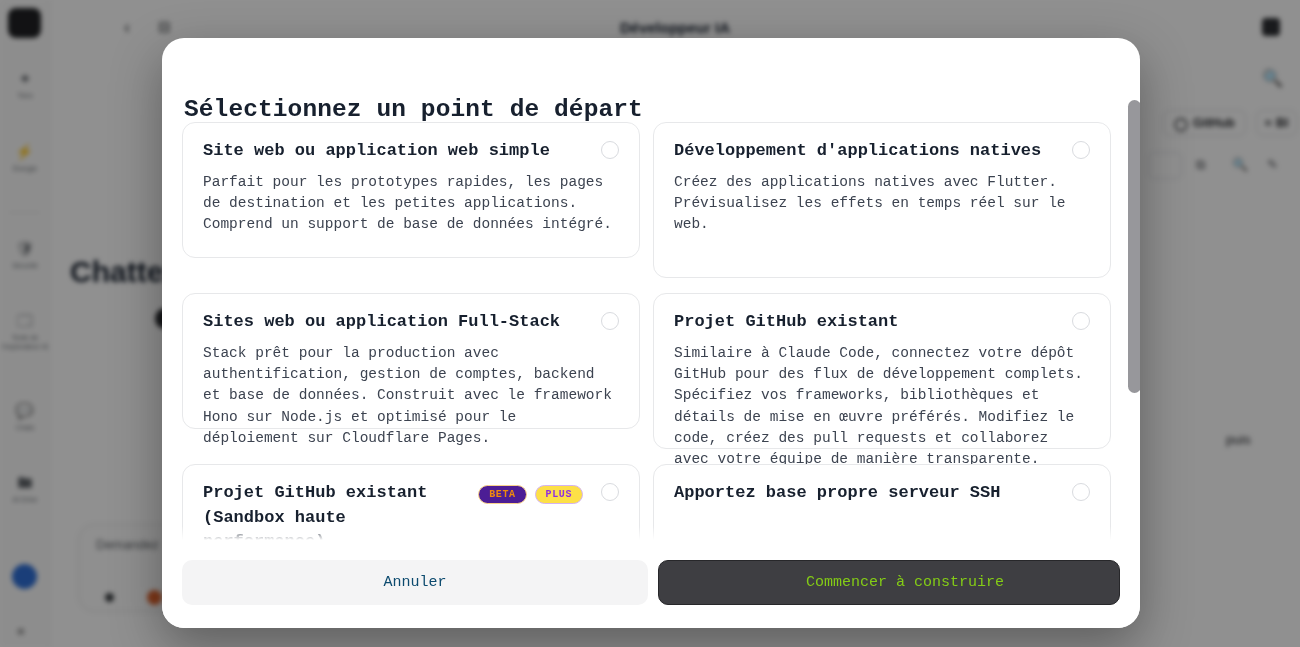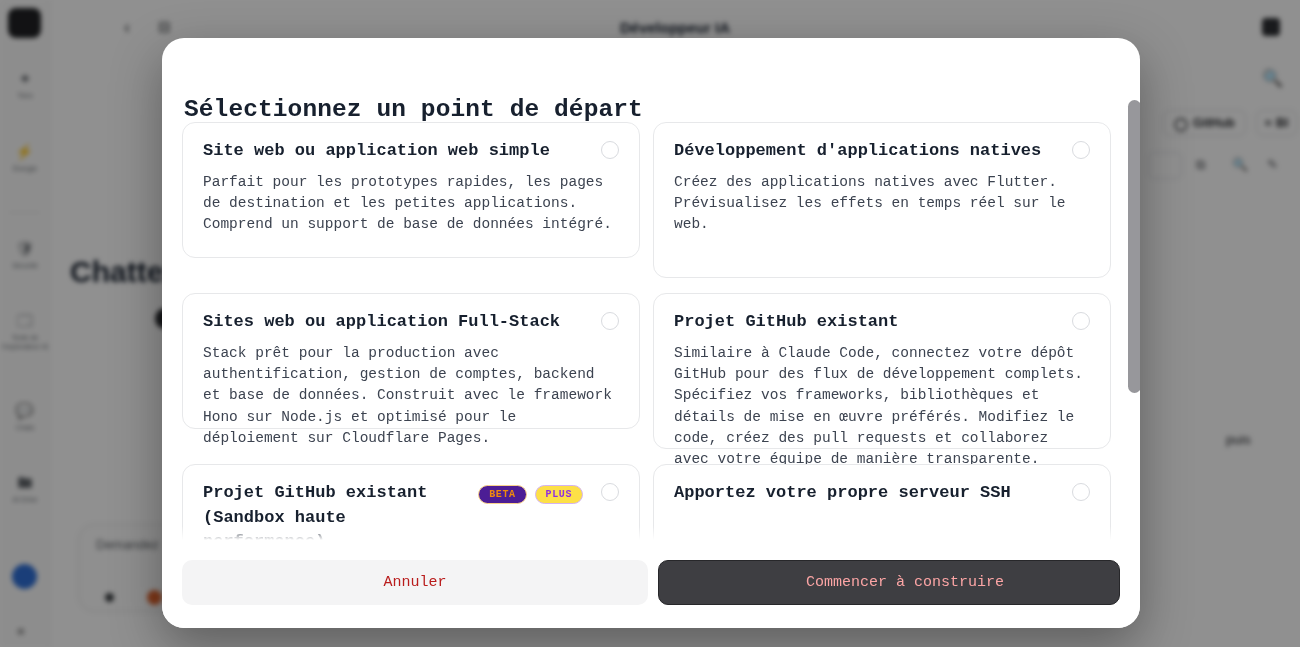--- a/index.html
+++ b/index.html
@@ -63,22 +63,22 @@
   .badges { display:flex; gap:8px; flex:none; margin-top:4px; margin-right:2px; }
   .badge { font-size:10px; font-weight:bold; letter-spacing:0.6px; padding:3px 10px; border-radius:999px; background:#4c1d95; }
   .badge.beta { color:#ef8b0d; border:1.5px solid #f8d28c; }
   .badge.plus { color:#8f2fe0; border:1.5px solid #d3b3f2; background:#fde047; }
 
   .modal-footer { position:absolute; left:0; right:0; bottom:0; height:88px; background:#fff; }
   .modal-footer::before { content:""; position:absolute; left:0; right:0; top:-14px; height:14px;
       background:linear-gradient(to bottom, rgba(255,255,255,0), #fff); }
   .btn { position:absolute; top:20px; height:45px; border-radius:10px; display:flex; align-items:center; justify-content:center;
       font-size:15px; cursor:pointer; }
-  .btn-cancel { left:20px; width:466px; background:#f4f4f5; color:#b91c1c; }
-  .btn-primary { left:496px; width:462px; background:#3e3e42; border:1.5px solid #27272a; color:#fca5a5;padding-left:32px; }
+  .btn-cancel { left:20px; width:466px; background:#f4f4f5; color:#0c4a6e; }
+  .btn-primary { left:496px; width:462px; background:#3e3e42; border:1.5px solid #27272a; color:#84cc16;padding-left:32px; }
 
   .scroll-thumb { position:absolute; left:966px; top:62px; width:13px; height:293px; border-radius:7px; background:#97979b; }
 </style>
 </head>
 <body>
 
 <div class="app-bg">
   <div class="sidebar">
     <div class="sb-logo"></div>
 
@@ -190,21 +190,21 @@
             <span class="badge beta">BETA</span>
             <span class="badge plus">PLUS</span>
           </div>
           <div class="radio"></div>
         </div>
         <div class="card-desc">Fonctionnalité bêta - Ressources améliorées pour les membres</div>
       </div>
 
       <div class="card r3">
         <div class="card-head">
-          <div class="card-title">Apportez votre propre serveur SSH</div>
+          <div class="card-title">Apportez base propre serveur SSH</div>
           <div class="radio"></div>
         </div>
       </div>
 
     </div>
   </div>
 
   <div class="modal-footer">
     <div class="btn btn-cancel">Annuler</div>
     <div class="btn btn-primary">Commencer à construire</div>

